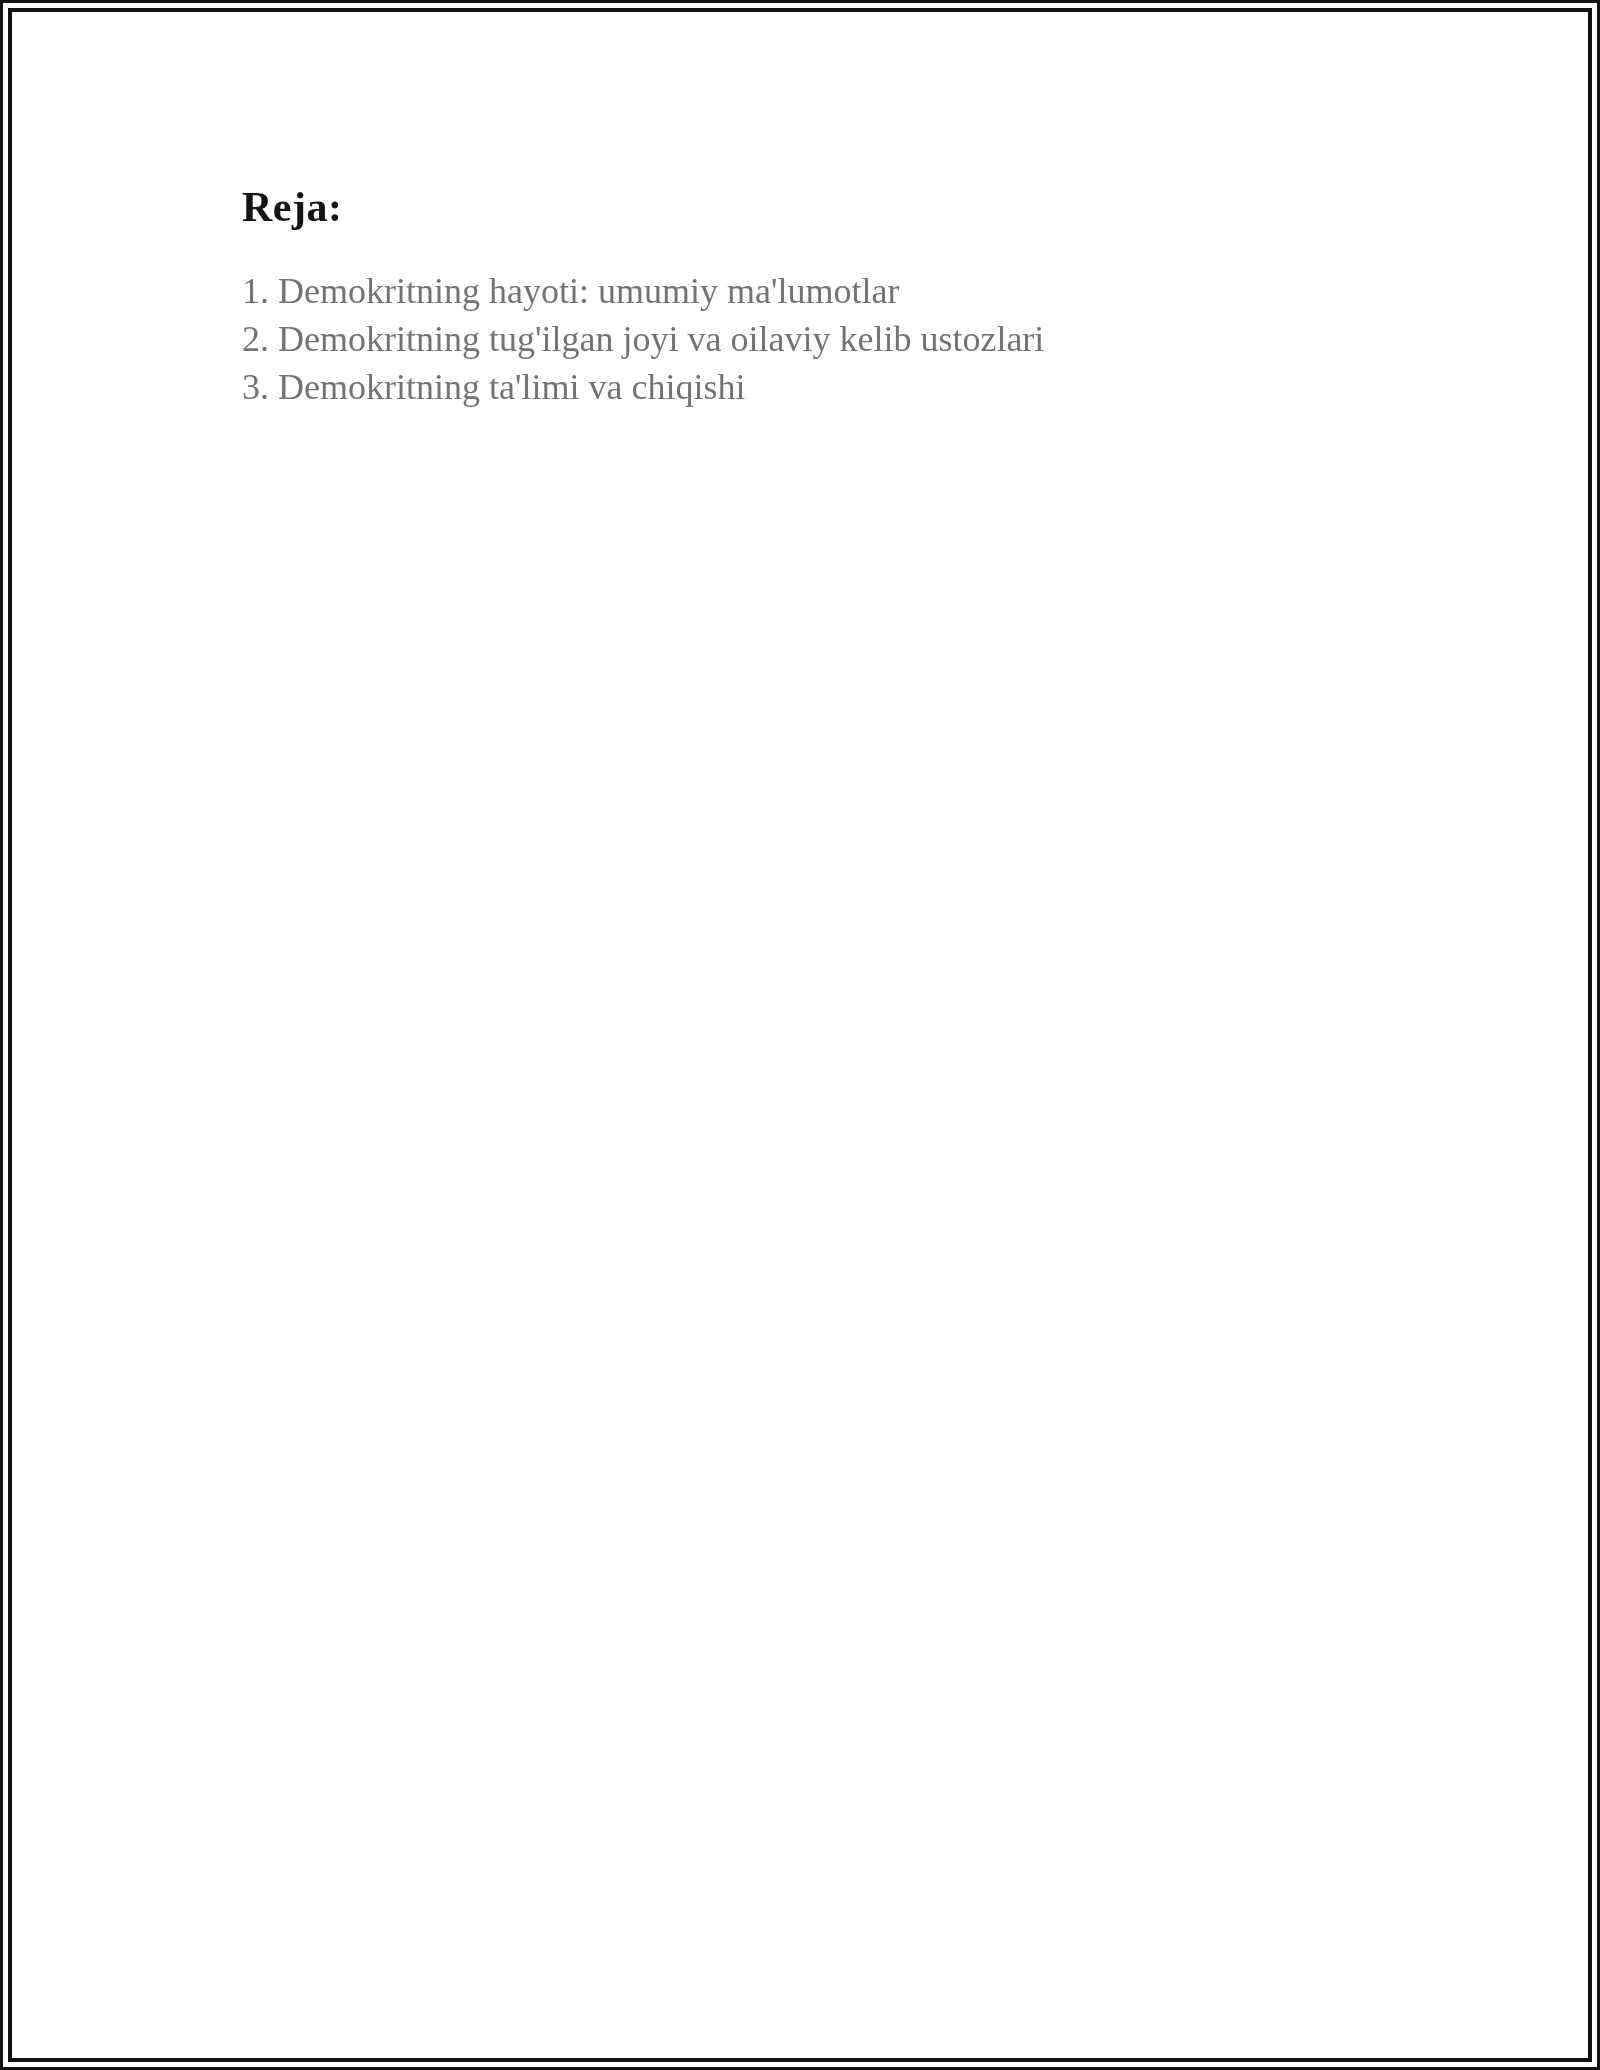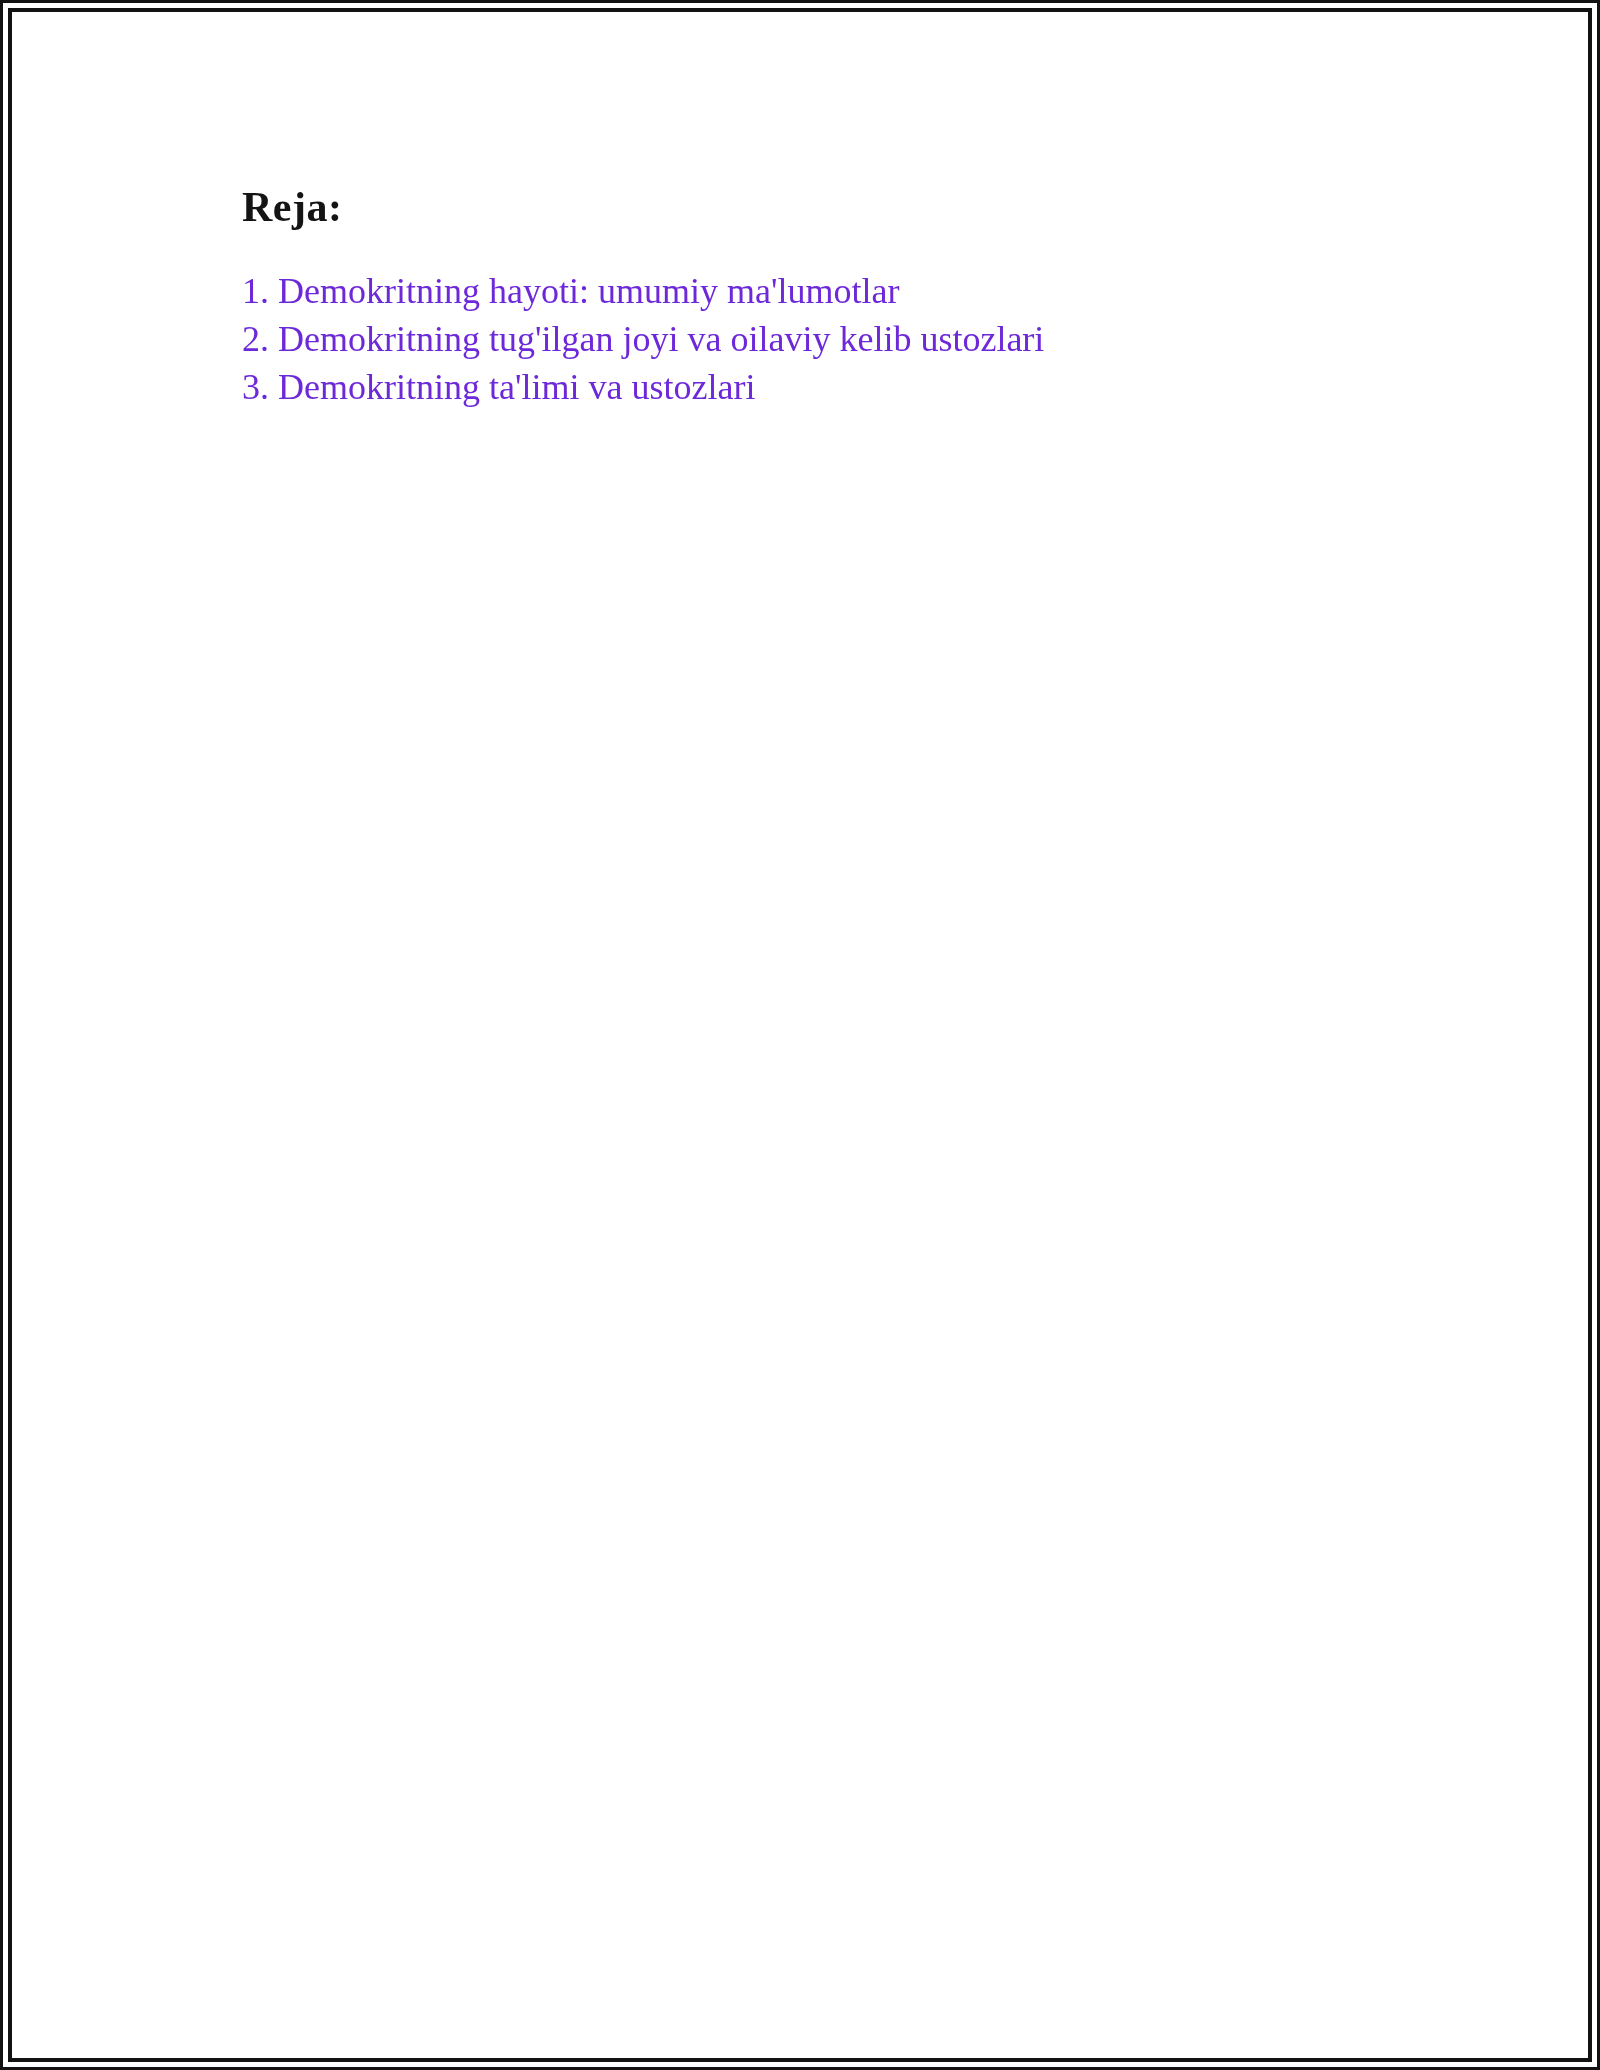--- a/index.html
+++ b/index.html
@@ -44,38 +44,38 @@
   }
   .plan-list {
     margin: 0;
     padding: 0;
     list-style: none;
   }
   .plan-item {
     font-size: 36px;
     line-height: 48px;
     white-space: nowrap;
-    color: #6d28d9;
+    color: #737373;
   }
   .plan-item .num {
     margin-right: 0.25em;
   }
 </style>
 </head>
 <body>
 
 <div class="page">
   <div class="inner-frame">
     <div class="content">
 
       <h1 class="heading">Reja:</h1>
 
       <ul class="plan-list">
         <li class="plan-item"><span class="num">1.</span><span class="txt">Demokritning hayoti: umumiy ma'lumotlar</span></li>
 
         <li class="plan-item"><span class="num">2.</span><span class="txt">Demokritning tug'ilgan joyi va oilaviy kelib ustozlari</span></li>
 
-        <li class="plan-item"><span class="num">3.</span><span class="txt">Demokritning ta'limi va ustozlari</span></li>
+        <li class="plan-item"><span class="num">3.</span><span class="txt">Demokritning ta'limi va chiqishi</span></li>
       </ul>
 
     </div>
   </div>
 </div>
 
 </body></html>

